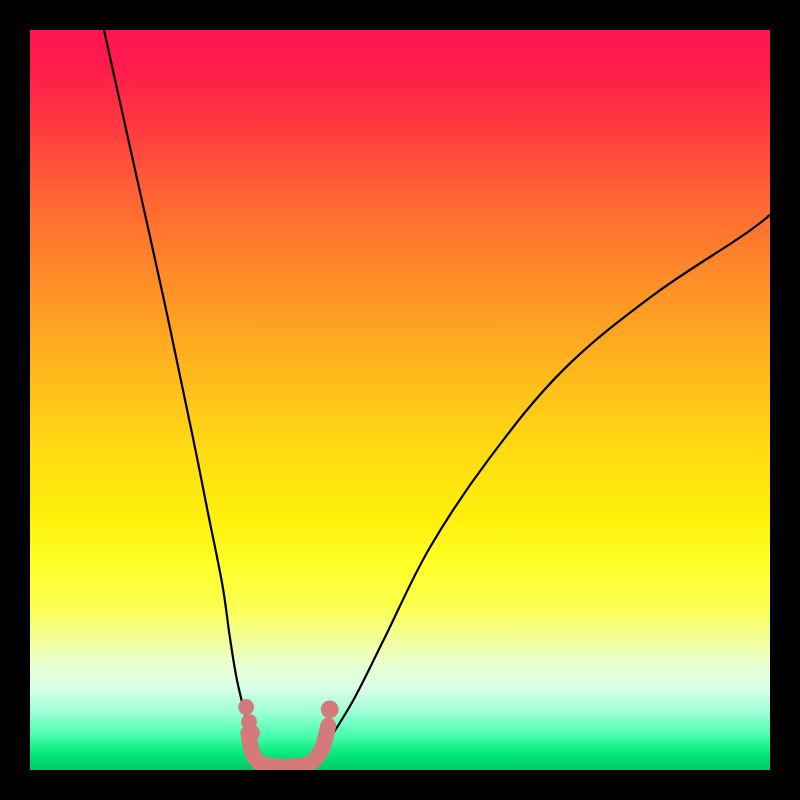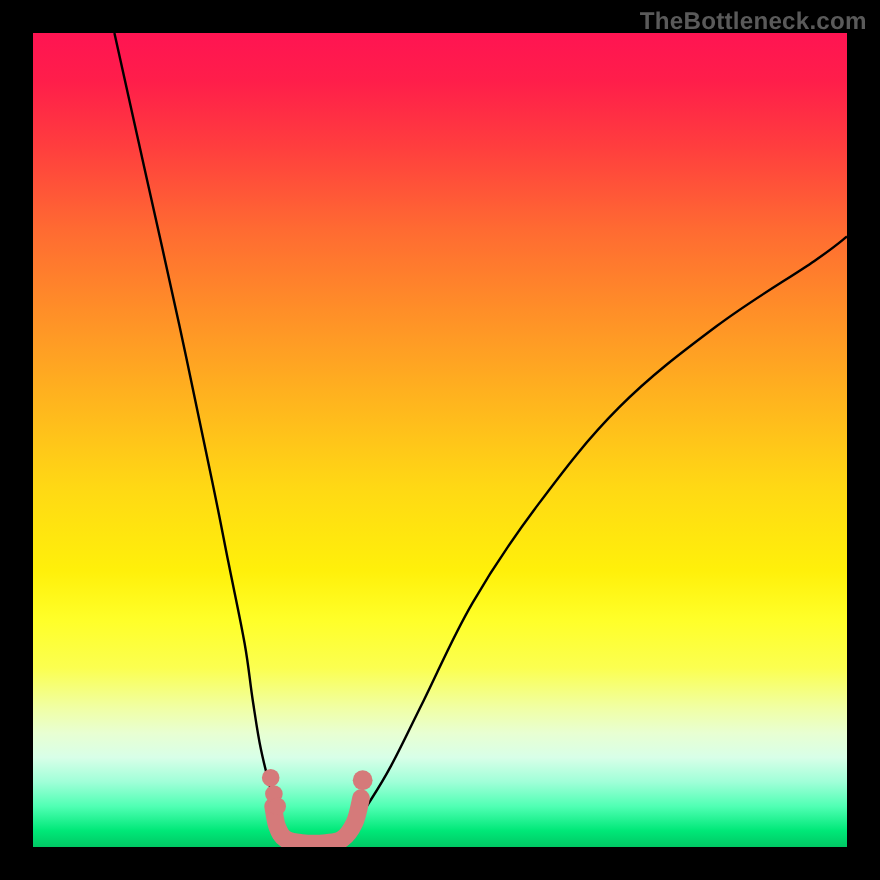--- a/index.html
+++ b/index.html
@@ -64,21 +64,20 @@
     stroke-linejoin: round;
   }
   .mark-dot {
     fill: #d57a7a;
   }
 </style>
 </head>
 <body>
 
 <div class="stage">
-  <div class="watermark">TheBottleneck.com</div>
   <div class="plot-area">
     <svg class="curves" viewBox="0 0 740 740">
       <g>
         <path id="path-left" class="curve-line" d="M 74.0 0.0 C 79.3 24.0, 92.9 85.2, 103.6 133.2 C 114.3 181.2, 122.5 217.1, 133.2 266.4 C 143.9 315.7, 154.8 368.4, 162.8 407.0 C 170.8 445.6, 172.3 454.4, 177.6 481.0 C 182.9 507.6, 188.4 532.4, 192.4 555.0 C 196.4 577.6, 197.1 589.5, 199.8 606.8 C 202.5 624.1, 203.9 635.2, 207.2 651.2 C 210.5 667.2, 215.0 683.6, 218.3 695.6 C 221.6 707.6, 223.0 711.8, 225.7 717.8 C 228.4 723.8, 229.8 725.6, 233.1 728.9 C 236.4 732.2, 239.5 734.3, 244.2 736.3 C 248.9 738.3, 256.3 739.3, 259.0 740.0"></path>
         <path id="path-right" class="curve-line" d="M 259.0 740.0 C 261.7 739.3, 268.5 739.0, 273.8 736.3 C 279.1 733.6, 283.3 731.2, 288.6 725.2 C 293.9 719.2, 296.7 713.7, 303.4 703.0 C 310.1 692.3, 316.3 683.3, 325.6 666.0 C 334.9 648.7, 341.9 633.4, 355.2 606.8 C 368.5 580.2, 381.0 550.0, 399.6 518.0 C 418.2 486.0, 434.8 461.2, 458.8 429.2 C 482.8 397.2, 503.5 369.7, 532.8 340.4 C 562.1 311.1, 589.6 290.4, 621.6 266.4 C 653.6 242.4, 689.1 221.9, 710.4 207.2 C 731.7 192.5, 734.7 189.0, 740.0 185.0"></path>
       </g>
       <g>
         <path id="mark-u" class="mark-stroke" d="M 218.3 703.0 C 219.0 706.3, 220.0 716.2, 222.0 721.5 C 224.0 726.8, 225.4 729.9, 229.4 732.6 C 233.4 735.3, 237.5 735.6, 244.2 736.3 C 250.9 737.0, 259.7 737.0, 266.4 736.3 C 273.1 735.6, 276.5 735.9, 281.2 732.6 C 285.9 729.3, 289.2 724.5, 292.3 717.8 C 295.4 711.1, 297.2 699.6, 298.2 695.6"></path>
         <circle id="mark-d0" class="mark-dot" r="8" cx="216.1" cy="677.1"></circle>
         <circle id="mark-d1" class="mark-dot" r="8" cx="219.0" cy="691.9"></circle>

